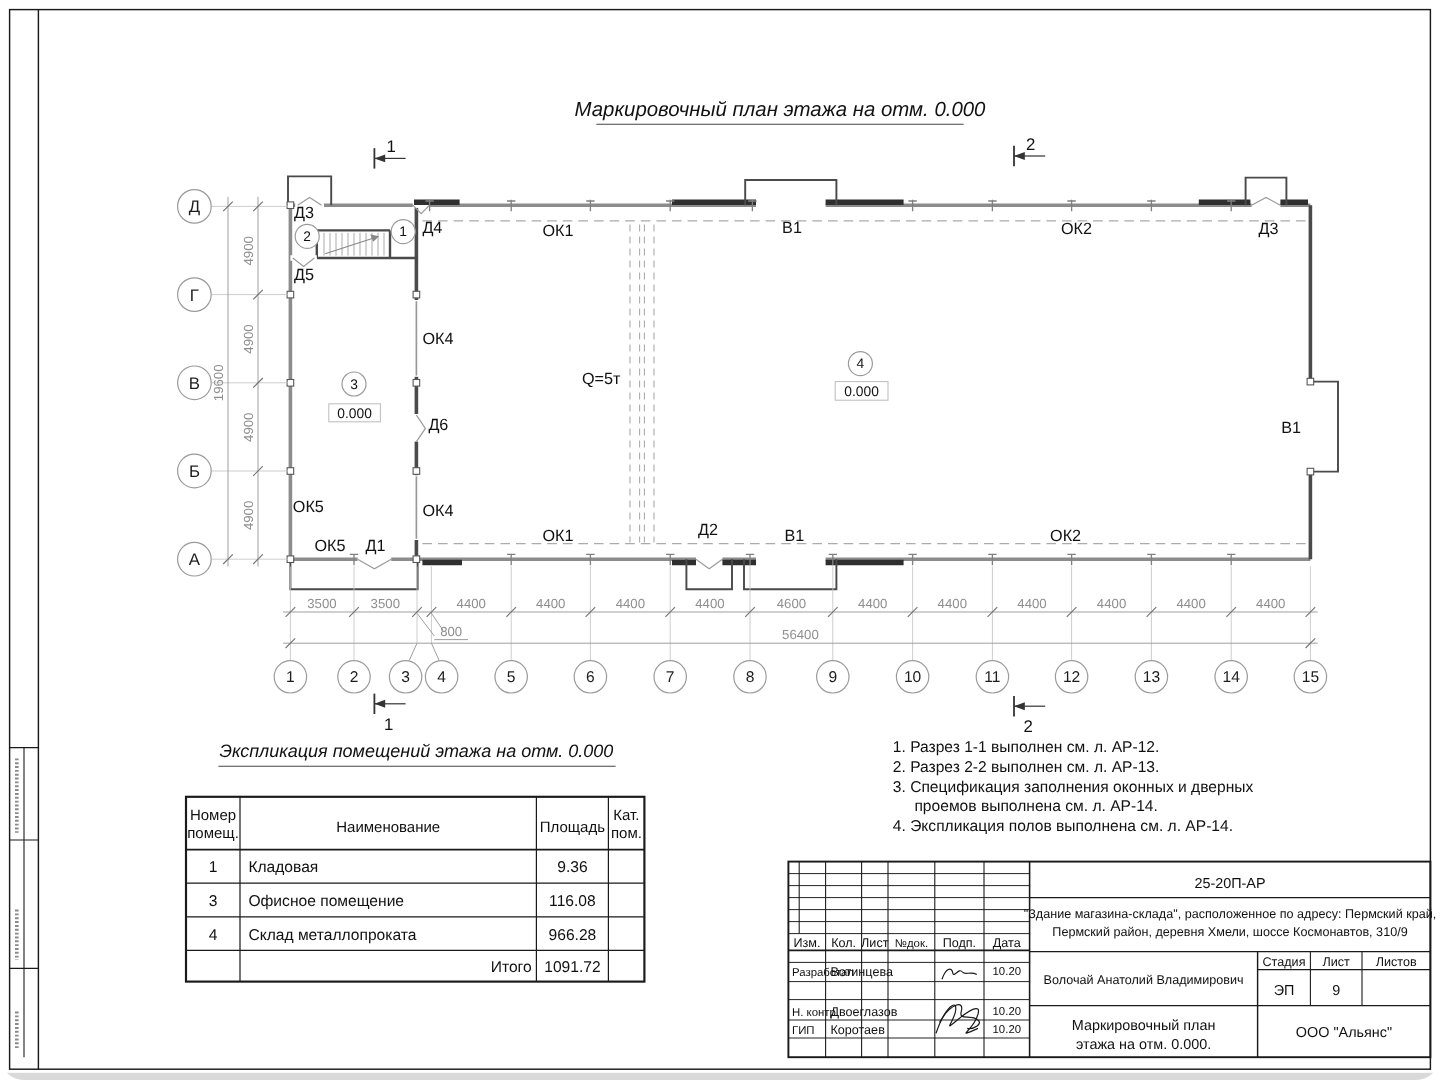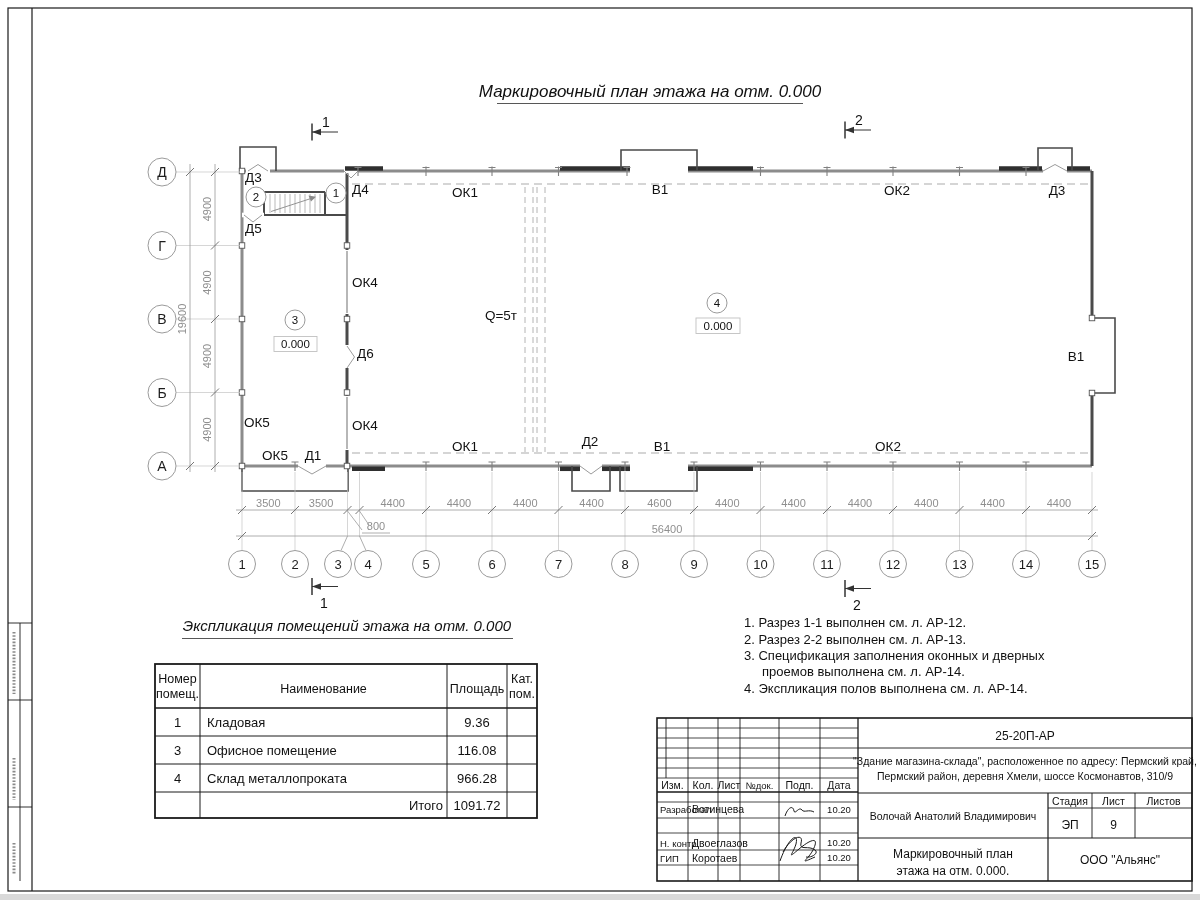--- a/index.html
+++ b/index.html
@@ -1,16 +1,16 @@
 <!DOCTYPE html>
 <html><head>
 <meta charset="utf-8">
 <style>
   html,body{margin:0;padding:0;background:#fff;}
-  .sheet{position:relative;width:1200px;height:900px;background:#fff;overflow:hidden;}
+  .sheet{position:relative;width:1200px;height:900px;background:#fff;overflow:hidden;border-radius:20px;}
   svg{display:block;}
   text{font-family:"Liberation Sans","DejaVu Sans",sans-serif;fill:#111;}
   .ttl{font-size:17px;font-style:italic;}
   .et-ttl{font-size:15px;font-style:italic;}
   .dim{font-size:11px;fill:#8f8f8f;}
   .ax{font-size:13px;fill:#1d1d1d;}
   .axl{font-size:14px;fill:#1d1d1d;}
   .lbl{font-size:13.5px;fill:#111;}
   .rm{font-size:11.5px;}
   .sec{font-size:14px;}

